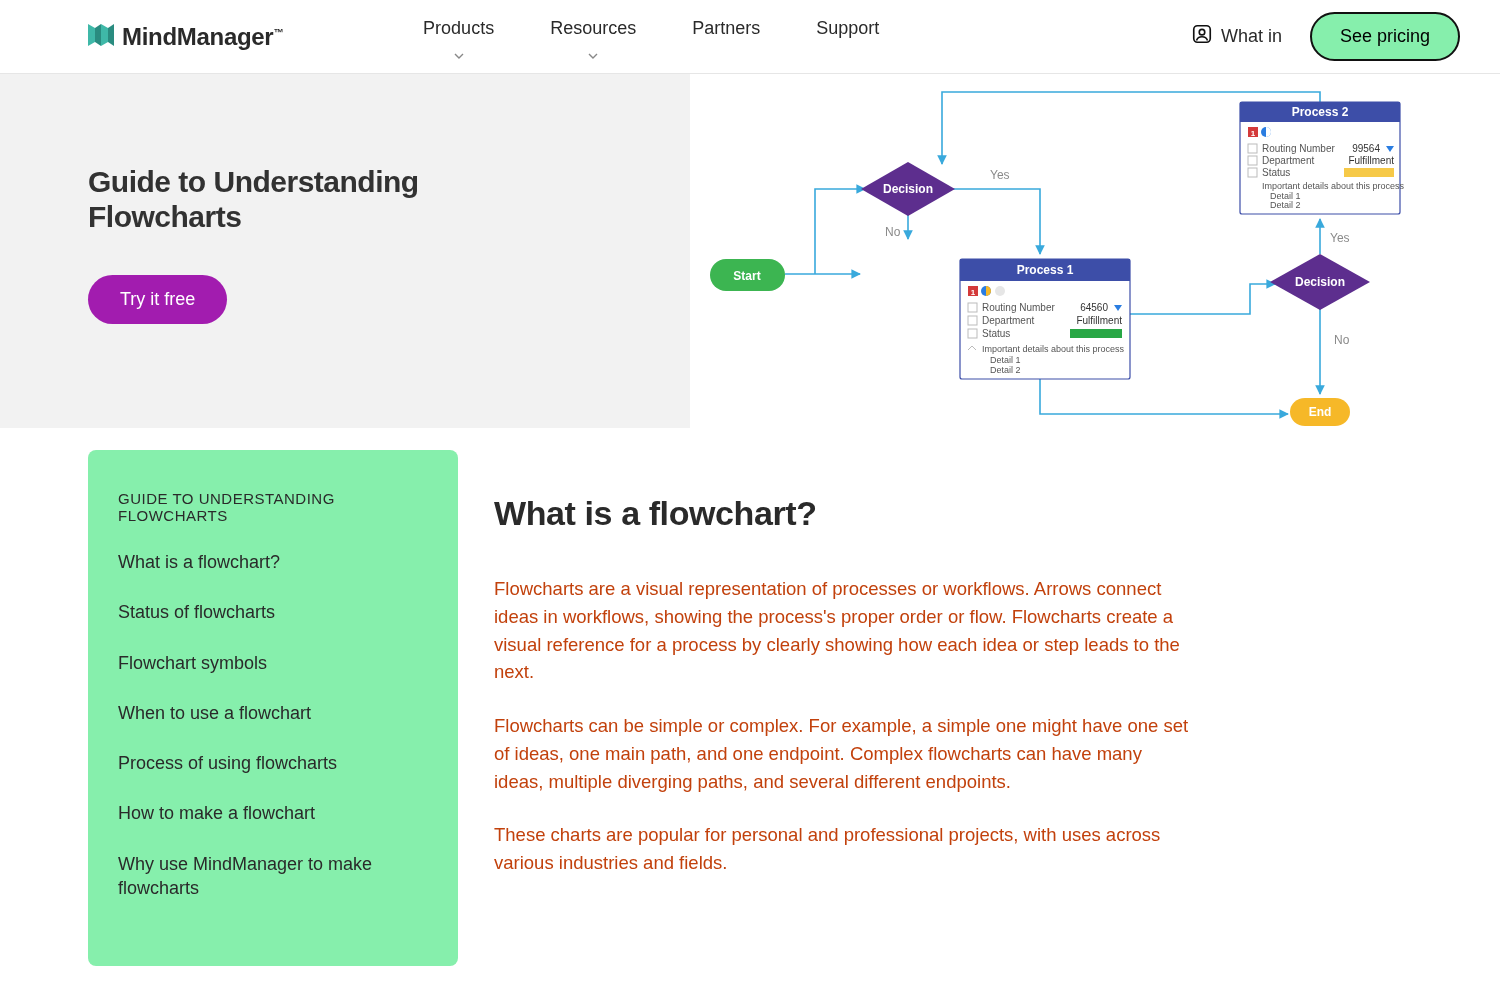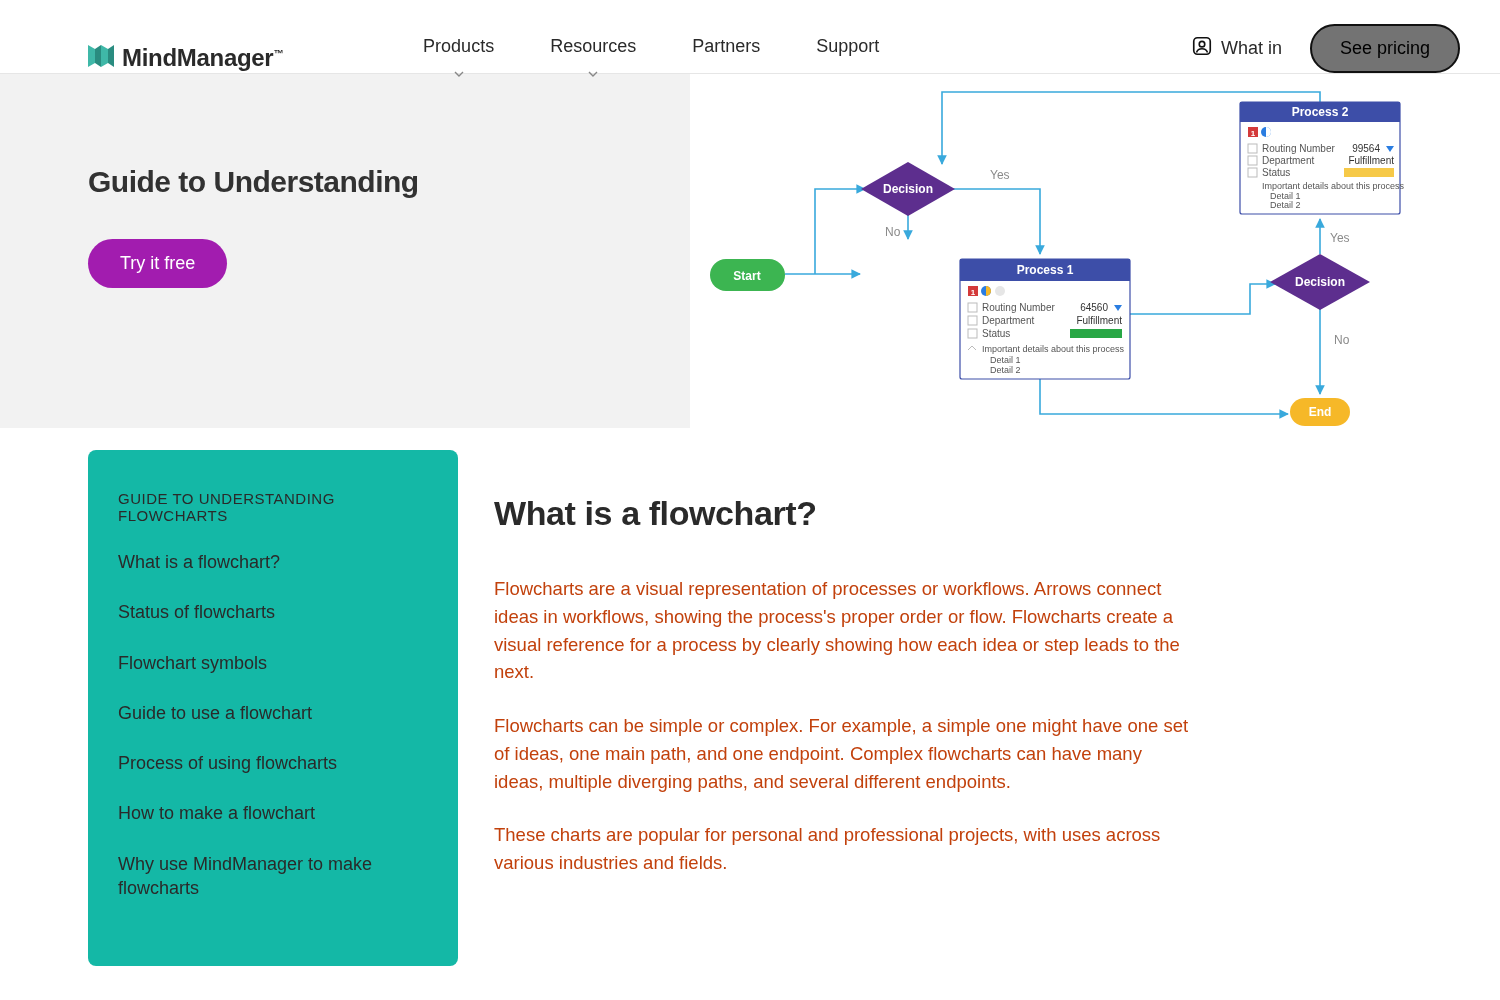--- a/index.html
+++ b/index.html
@@ -9,35 +9,35 @@
     color: #2a2a2a;
     width: 1500px;
     height: 1000px;
     overflow: hidden;
   }
   
   .topbar {
     height: 74px;
     border-bottom: 1px solid #e6e6e6;
     display: flex;
-    align-items: flex-end;
+    align-items: center;
     padding: 0 40px 0 88px;
   }
   .brand { display: flex; align-items: center; gap: 8px; cursor: pointer; }
   .brand-name { font-size: 24px; font-weight: 600; color: #2a2a2a; letter-spacing: -0.3px; }
   .brand-tm { font-size: 10px; vertical-align: super; }
   .nav { display: flex; gap: 56px; margin-left: 140px; }
   .nav-item { font-size: 18px; color: #2a2a2a; display: flex; align-items: center; gap: 6px; cursor: pointer; flex-direction: column; }
   .chev { width: 10px; height: 10px; }
   .right { margin-left: auto; display: flex; align-items: center; gap: 28px; }
   .signin { display: flex; align-items: center; gap: 8px; font-size: 18px; cursor: pointer; }
   .pricing-btn {
     border: 2px solid #111; border-radius: 28px;
     padding: 12px 28px; font-size: 18px; font-weight: 500;
-    background: #737373; cursor: pointer;
+    background: #86efac; cursor: pointer;
   }
 
   
   .hero { display: flex; height: 354px; background: #f2f2f2; }
   .hero-left { flex: 0 0 690px; padding: 90px 40px 0 88px; }
   .hero-title { font-size: 30px; line-height: 1.18; font-weight: 600; color: #323232; letter-spacing: -0.5px; }
   .try-btn {
     margin-top: 40px;
     background: #a21caf; color: #fff;
     border: none; border-radius: 26px;
@@ -47,21 +47,21 @@
   .hero-right {
     flex: 1; background: #fff; margin-left: 0;
     position: relative;
   }
   
   .flow-svg { width: 100%; height: 100%; }
 
   
   .body { display: flex; padding: 22px 88px 0 88px; gap: 36px; }
   .toc {
-    width: 370px; background: #14b8a6; border-radius: 8px;
+    width: 370px; background: #86efac; border-radius: 8px;
     padding: 40px 30px 40px 30px;
   }
   .toc-title { font-size: 15px; letter-spacing: 0.5px; color: #2a2a2a; margin-bottom: 26px; }
   .toc-item { font-size: 18px; color: #2a2a2a; margin-bottom: 26px; cursor: pointer; line-height: 1.35; }
   .article { flex: 1; padding-top: 44px; max-width: 700px; }
   .article h2 { font-size: 34px; font-weight: 600; margin-bottom: 42px; letter-spacing: -0.4px; }
   .article p { font-size: 18.5px; line-height: 1.5; margin-bottom: 26px; color: #c2410c; }
 
   
   .fc-white { fill: #fff; font-size: 12px; font-weight: 600; }
@@ -126,20 +126,21 @@
       <span>What in</span>
     </div>
     <button class="pricing-btn">See pricing</button>
   </div>
 </header>
 
 <section class="hero">
   <div class="hero-left">
     <h1 class="hero-title">
       <span>Guide to Understanding</span><br>
+      <span>Flowcharts</span>
     </h1>
     <button class="try-btn">Try it free</button>
   </div>
 
   <div class="hero-right">
     <svg class="flow-svg" viewBox="0 0 810 354">
       <defs>
         <marker id="arr" viewBox="0 0 10 10" refX="9" refY="5" markerWidth="6" markerHeight="6" orient="auto">
           <path d="M0 0 L10 5 L0 10 Z" fill="#39a9dc"></path>
         </marker>
@@ -234,21 +235,21 @@
     </svg>
   </div>
 </section>
 
 <section class="body">
   <aside class="toc">
     <div class="toc-title">GUIDE TO UNDERSTANDING FLOWCHARTS</div>
     <div class="toc-item">What is a flowchart?</div>
     <div class="toc-item">Status of flowcharts</div>
     <div class="toc-item">Flowchart symbols</div>
-    <div class="toc-item">Guide to use a flowchart</div>
+    <div class="toc-item">When to use a flowchart</div>
     <div class="toc-item">Process of using flowcharts</div>
     <div class="toc-item">How to make a flowchart</div>
     <div class="toc-item">Why use MindManager to make flowcharts</div>
   </aside>
 
   <article class="article">
     <h2>What is a flowchart?</h2>
     <p>Flowcharts are a visual representation of processes or workflows. Arrows connect ideas in workflows, showing the process's proper order or flow. Flowcharts create a visual reference for a process by clearly showing how each idea or step leads to the next.</p>
     <p>Flowcharts can be simple or complex. For example, a simple one might have one set of ideas, one main path, and one endpoint. Complex flowcharts can have many ideas, multiple diverging paths, and several different endpoints.</p>
     <p>These charts are popular for personal and professional projects, with uses across various industries and fields.</p>

